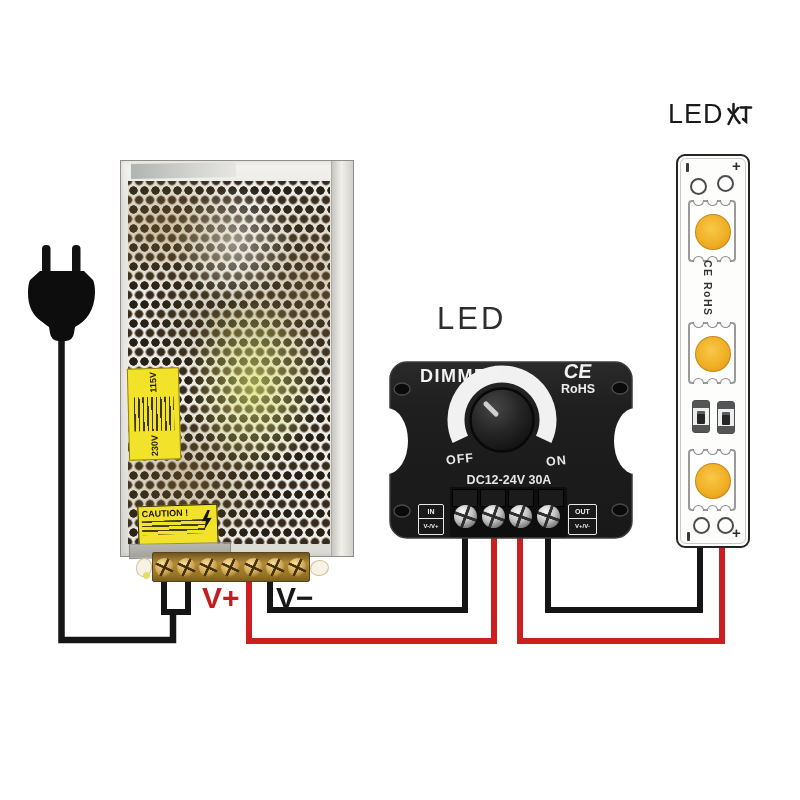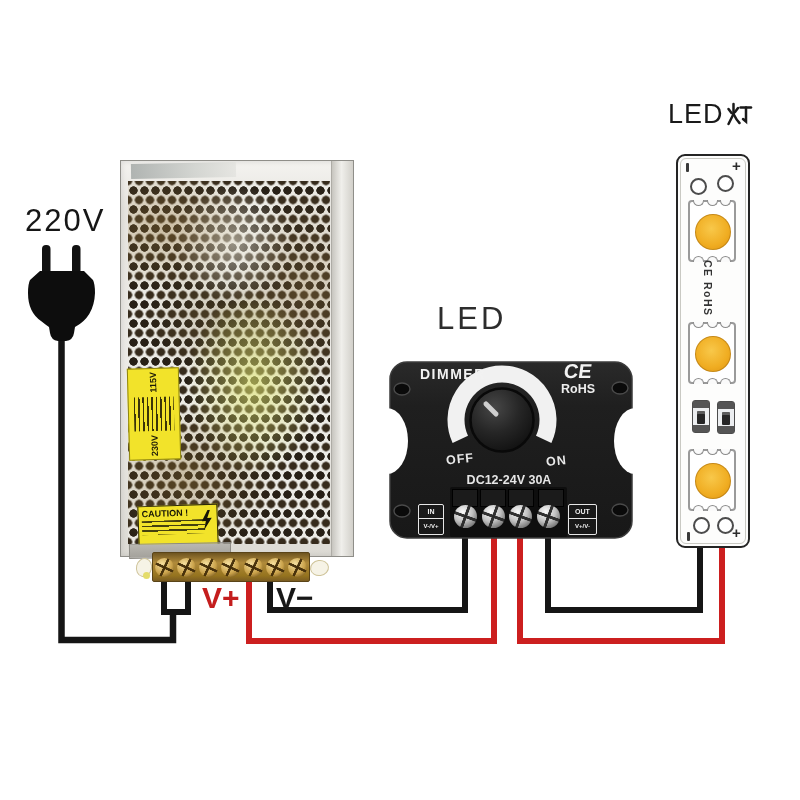--- a/index.html
+++ b/index.html
@@ -58,21 +58,21 @@
        background:linear-gradient(180deg,#6e5420,#b08a3a 35%,#96741f 80%,#7a5c22);display:flex;
        align-items:center;justify-content:space-around;}
   .screw-b{width:19px;height:19px;border-radius:50%;
        background-image:
          linear-gradient(25deg,rgba(0,0,0,0) 44%,rgba(66,44,8,.95) 46% 54%,rgba(0,0,0,0) 56%),
          linear-gradient(115deg,rgba(0,0,0,0) 44%,rgba(66,44,8,.95) 46% 54%,rgba(0,0,0,0) 56%),
          radial-gradient(circle at 38% 32%,#f6e0a0,#caa24a 55%,#7a5c22 85%);}
   .ceramic{background:#f6f3e6;border:1px solid #cfc49a;border-radius:50%;}
 
   
-  .dim-title{left:420px;top:366px;font-size:14px;font-weight:700;letter-spacing:1.5px;color:#f2f2f2;}
+  .dim-title{left:420px;top:366px;font-size:18px;font-weight:700;letter-spacing:1.5px;color:#f2f2f2;}
   .ce-mark{left:564px;top:360px;font-size:20px;font-weight:700;color:#f2f2f2;transform:skewX(-8deg);}
   .rohs-mark{left:561px;top:382px;font-size:12.5px;font-weight:700;color:#ededed;}
   .off-mark{left:446px;top:452px;font-size:12.5px;font-weight:700;color:#e9e9e9;transform:rotate(-6deg);letter-spacing:1px;}
   .on-mark{left:546px;top:454px;font-size:12.5px;font-weight:700;color:#e9e9e9;transform:rotate(-6deg);letter-spacing:1px;}
   .rating-mark{left:448px;top:473px;width:122px;text-align:center;font-size:12.5px;font-weight:700;color:#e6e6e6;}
   .pin-box{position:absolute;width:24px;height:29px;border:1px solid #e8e8e8;border-radius:2px;
        display:flex;flex-direction:column;color:#f0f0f0;text-align:center;font-weight:700;}
   .pin-box .r1{font-size:7px;line-height:13px;border-bottom:1px solid #e8e8e8;}
   .pin-box .r2{font-size:6px;line-height:14px;letter-spacing:0;}
   .in-box{left:418px;top:504px;}
@@ -117,21 +117,20 @@
     <path d="M249,566 L249,641 L494,641 L494,528" fill="none" stroke="#cc1f1f" stroke-width="6"></path>
     <path d="M548,526 L548,610 L700,610 L700,546" fill="none" stroke="#151515" stroke-width="6"></path>
     <path d="M520,526 L520,641 L722,641 L722,546" fill="none" stroke="#cc1f1f" stroke-width="6"></path>
   </svg>
 
   <svg class="abs" style="left:20px;top:240px;z-index:2;" width="90" height="110" viewBox="20 240 90 110">
     <rect x="42" y="245" width="8.5" height="30" rx="4" fill="#111"></rect>
     <rect x="72" y="245" width="8.5" height="30" rx="4" fill="#111"></rect>
     <path fill="#0d0d0d" d="M40,271 L30,280 Q28,284 28,293 Q28,312 41,321 Q46,325 49,327 L50,333 Q51,340 58,341 L66,341 Q73,340 74,333 L75,327 Q94,317 95,293 Q95,284 93,280 L84,271 Z"></path>
   </svg>
-  <div class="t ac-label">220V</div>
 
   <div class="abs psu" style="z-index:2;">
     <div class="abs psu-lip-smudge"></div>
     <div class="abs psu-right-strip"></div>
     <div class="abs psu-mesh">
       <div class="holes"></div>
       <div class="tint"></div>
     </div>
     <div class="abs sticker volt-sticker">
       <div class="volt-inner">

